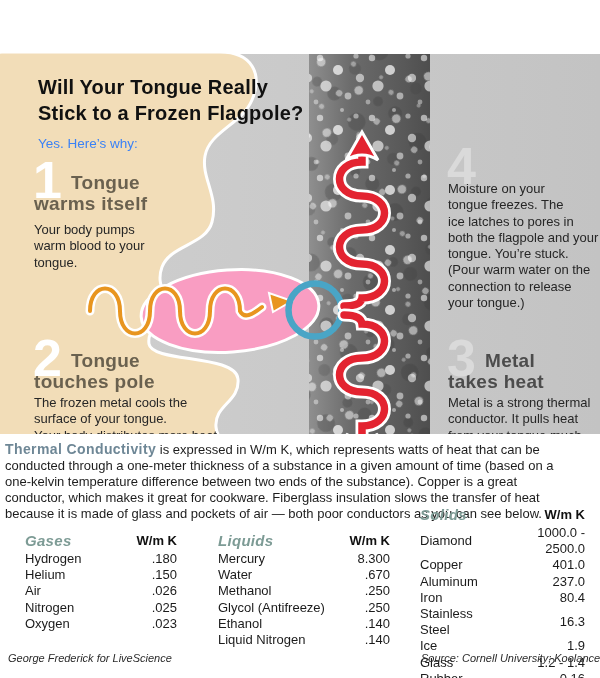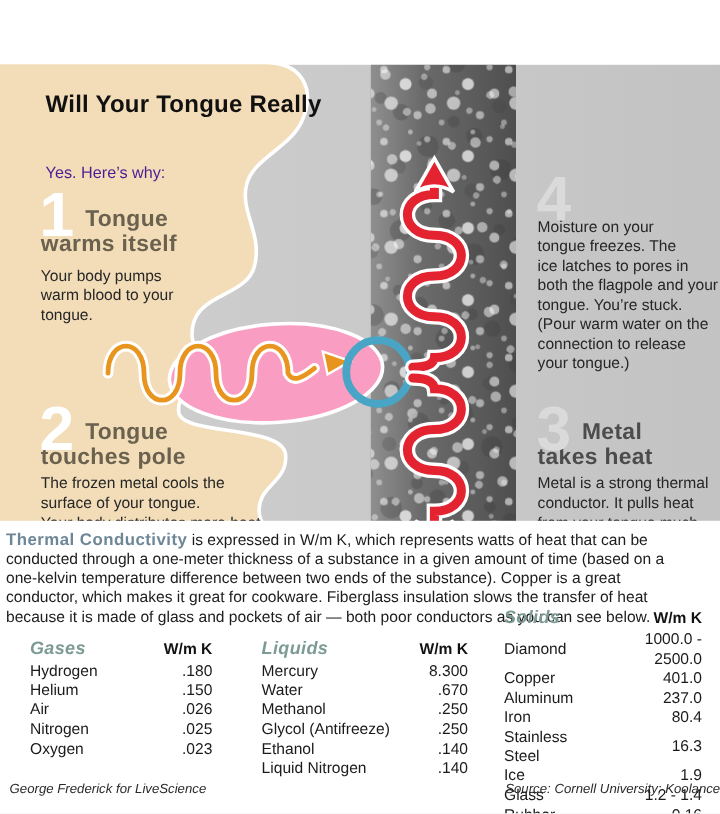--- a/index.html
+++ b/index.html
@@ -6,21 +6,21 @@
   .page{
     position:relative;width:600px;height:678px;background:#ffffff;
     font-family:"Liberation Sans", sans-serif;overflow:hidden;
     outline:1px solid #cfcfcf;
   }
   
   .info-panel{position:absolute;left:0;top:0;width:600px;height:434px;margin-top:48px;}
   .info-panel svg{position:absolute;left:0;top:0;}
   .overlay{position:absolute;color:#262626;}
   .title{left:38px;top:26px;font-size:20px;font-weight:bold;color:#111;line-height:26px;letter-spacing:.2px;}
-  .subtitle{left:38px;top:88px;font-size:13.5px;color:#4c1d95;}
+  .subtitle{left:38px;top:88px;font-size:13.5px;color:#3b82f6;}
   .step{position:absolute;}
   .step .num{
     position:absolute;left:0;top:-6px;font-size:52px;font-weight:bold;line-height:1;
   }
   .num-light{color:#ffffff;}
   .num-gray{color:#dadada;}
   .step .head{font-size:19px;font-weight:bold;line-height:21px;letter-spacing:.3px;}
   .head-warm{color:#6a614f;}
   .head-cool{color:#4c4c4c;}
   .head .l1{display:block;margin-left:38px;}
@@ -131,20 +131,21 @@
 
       <g fill="none" stroke-linecap="round">
         <path d="M 344,267 Q 361,267 362,276 c 30,0 30,34 0,34 c -30,0 -30,34 0,34 c 30,0 30,34 0,34 L 362,390" stroke="#ffffff" stroke-width="13"></path>
         <path d="M 344,267 Q 361,267 362,276 c 30,0 30,34 0,34 c -30,0 -30,34 0,34 c 30,0 30,34 0,34 L 362,390" stroke="#e32330" stroke-width="7.5"></path>
         <path d="M 362,414 L 346,386 Q 362,396 378,386 Z" fill="#e32330" stroke="#ffffff" stroke-width="3"></path>
       </g>
     </svg>
 
     <div class="overlay title">
       <span>Will Your Tongue Really</span><br>
+      <span>Stick to a Frozen Flagpole?</span>
     </div>
     <div class="overlay subtitle">Yes. Here’s why:</div>
 
     <div class="step" style="left:33px;top:112px;">
       <span class="num num-light">1</span>
       <div class="head head-warm" style="margin-top:12px;">
         <span class="l1">Tongue</span>
         <span class="l2">warms itself</span>
       </div>
     </div>

